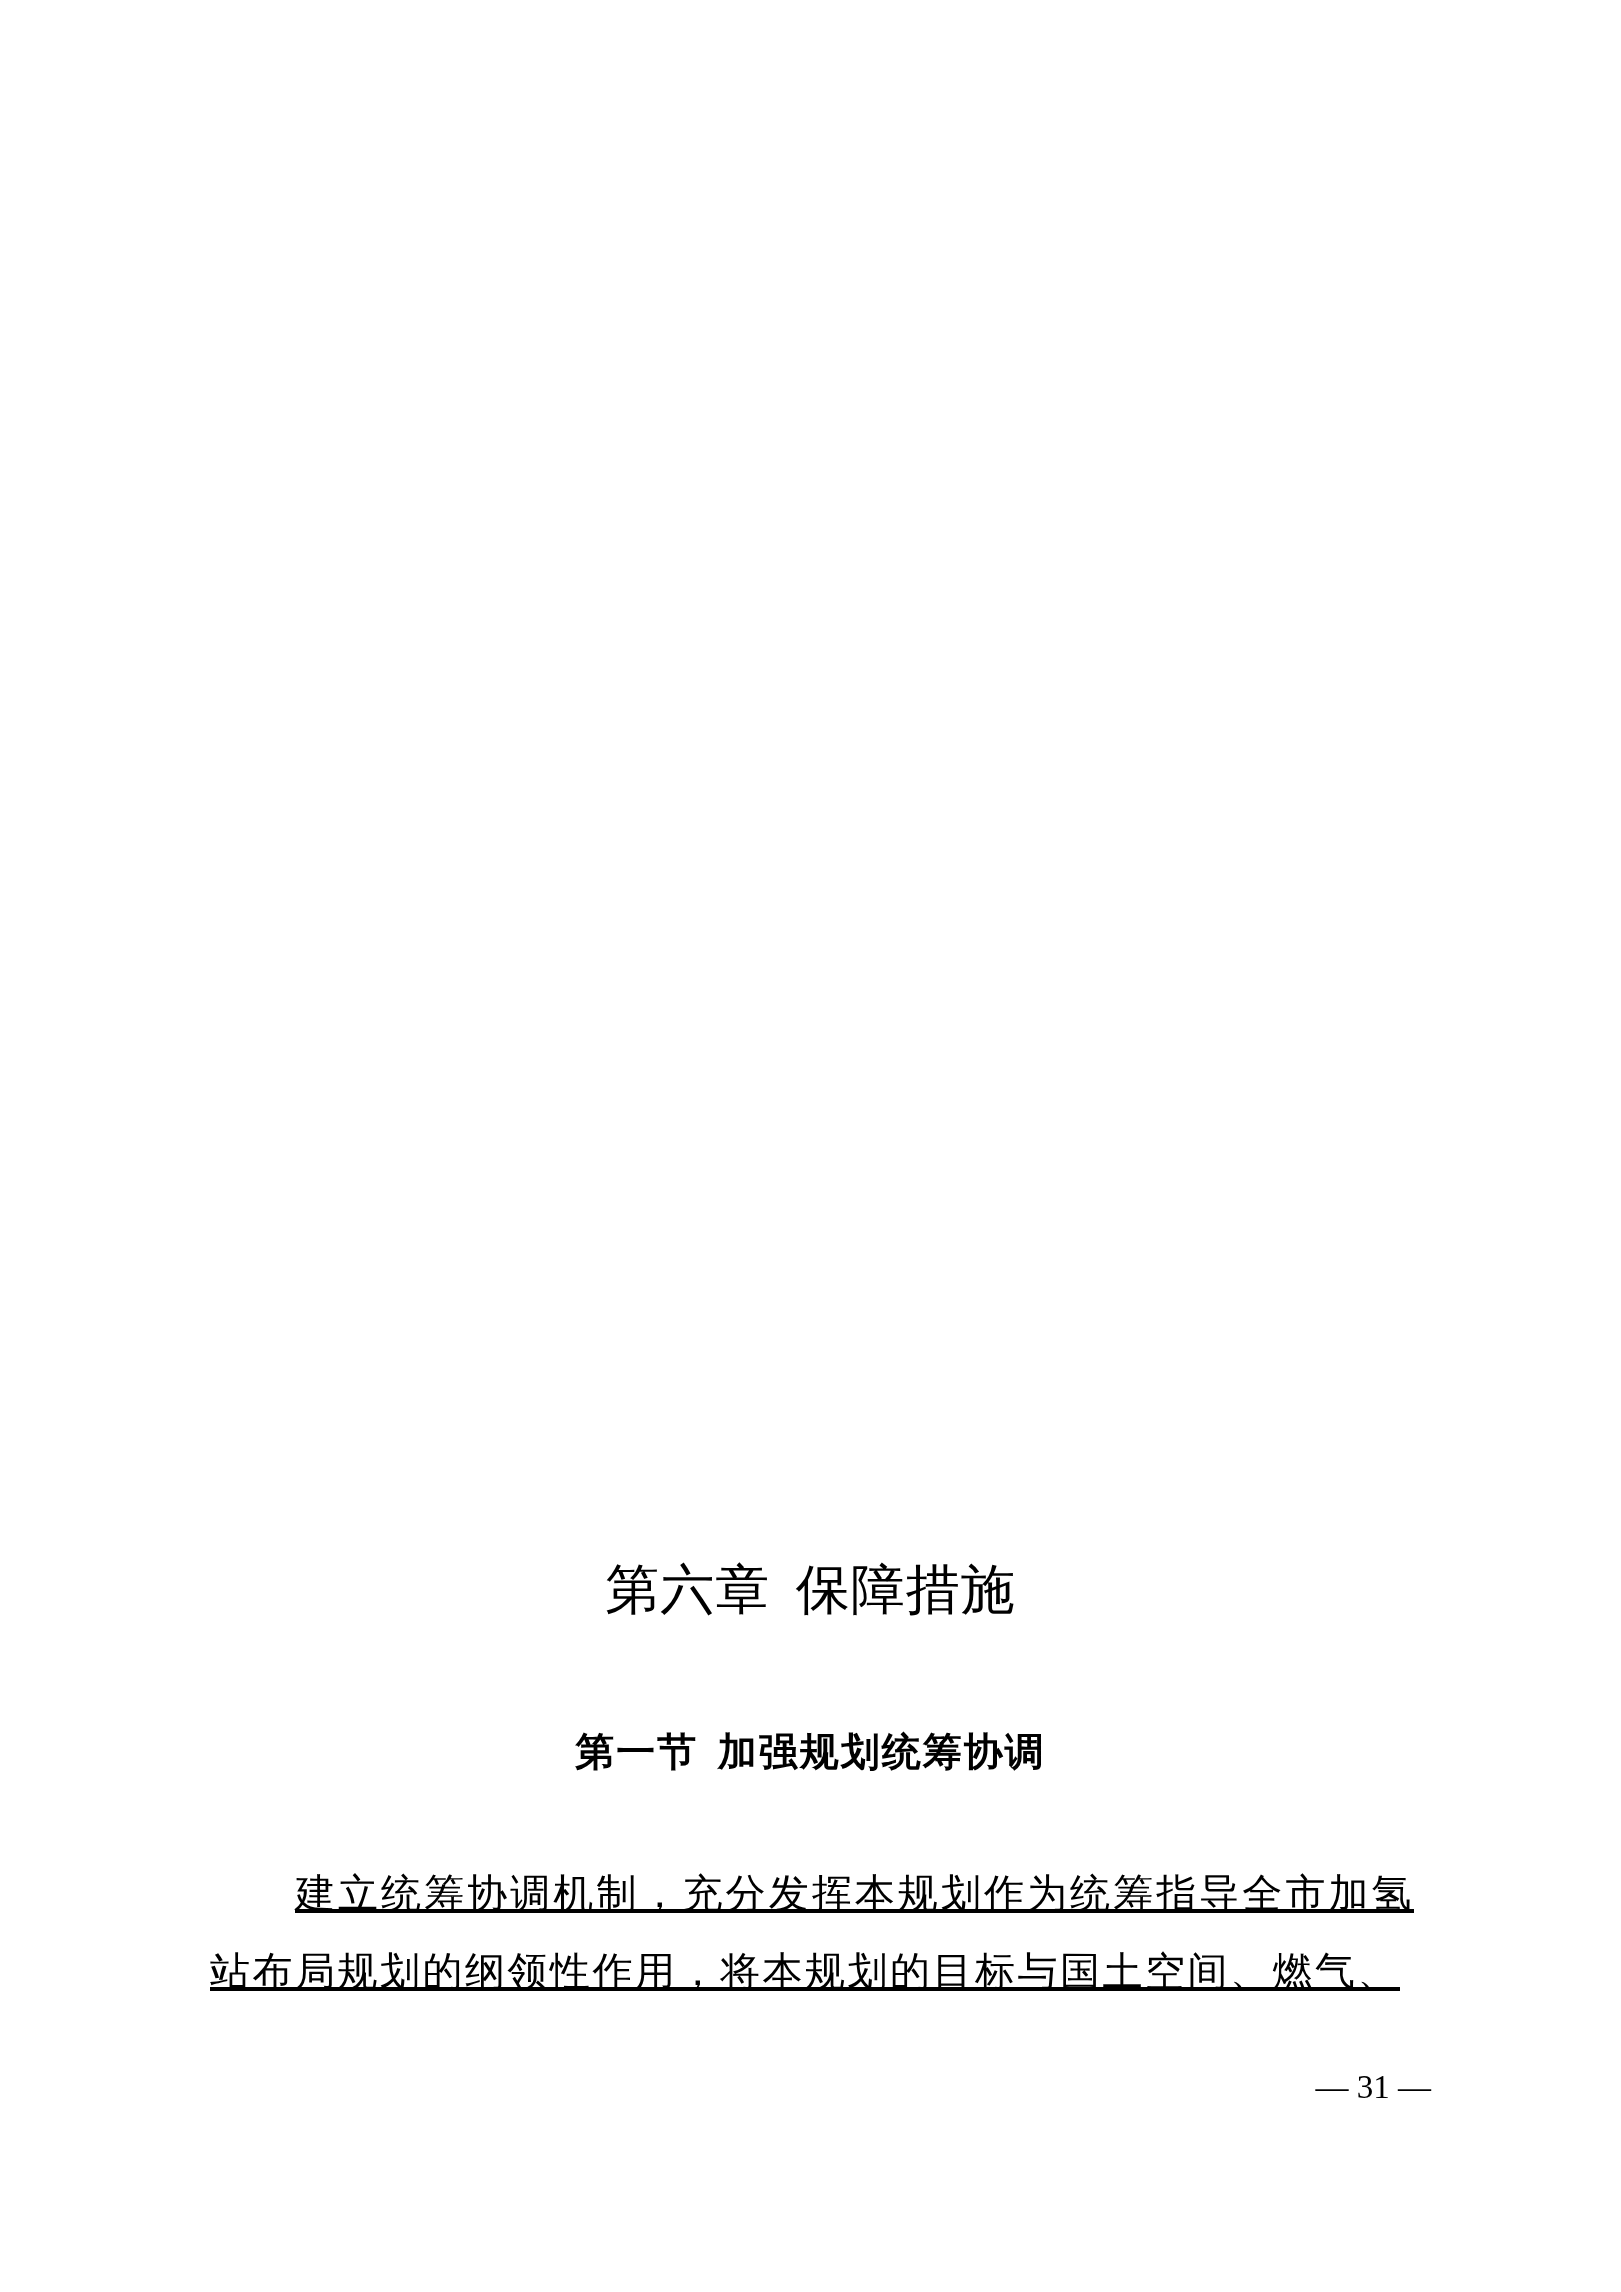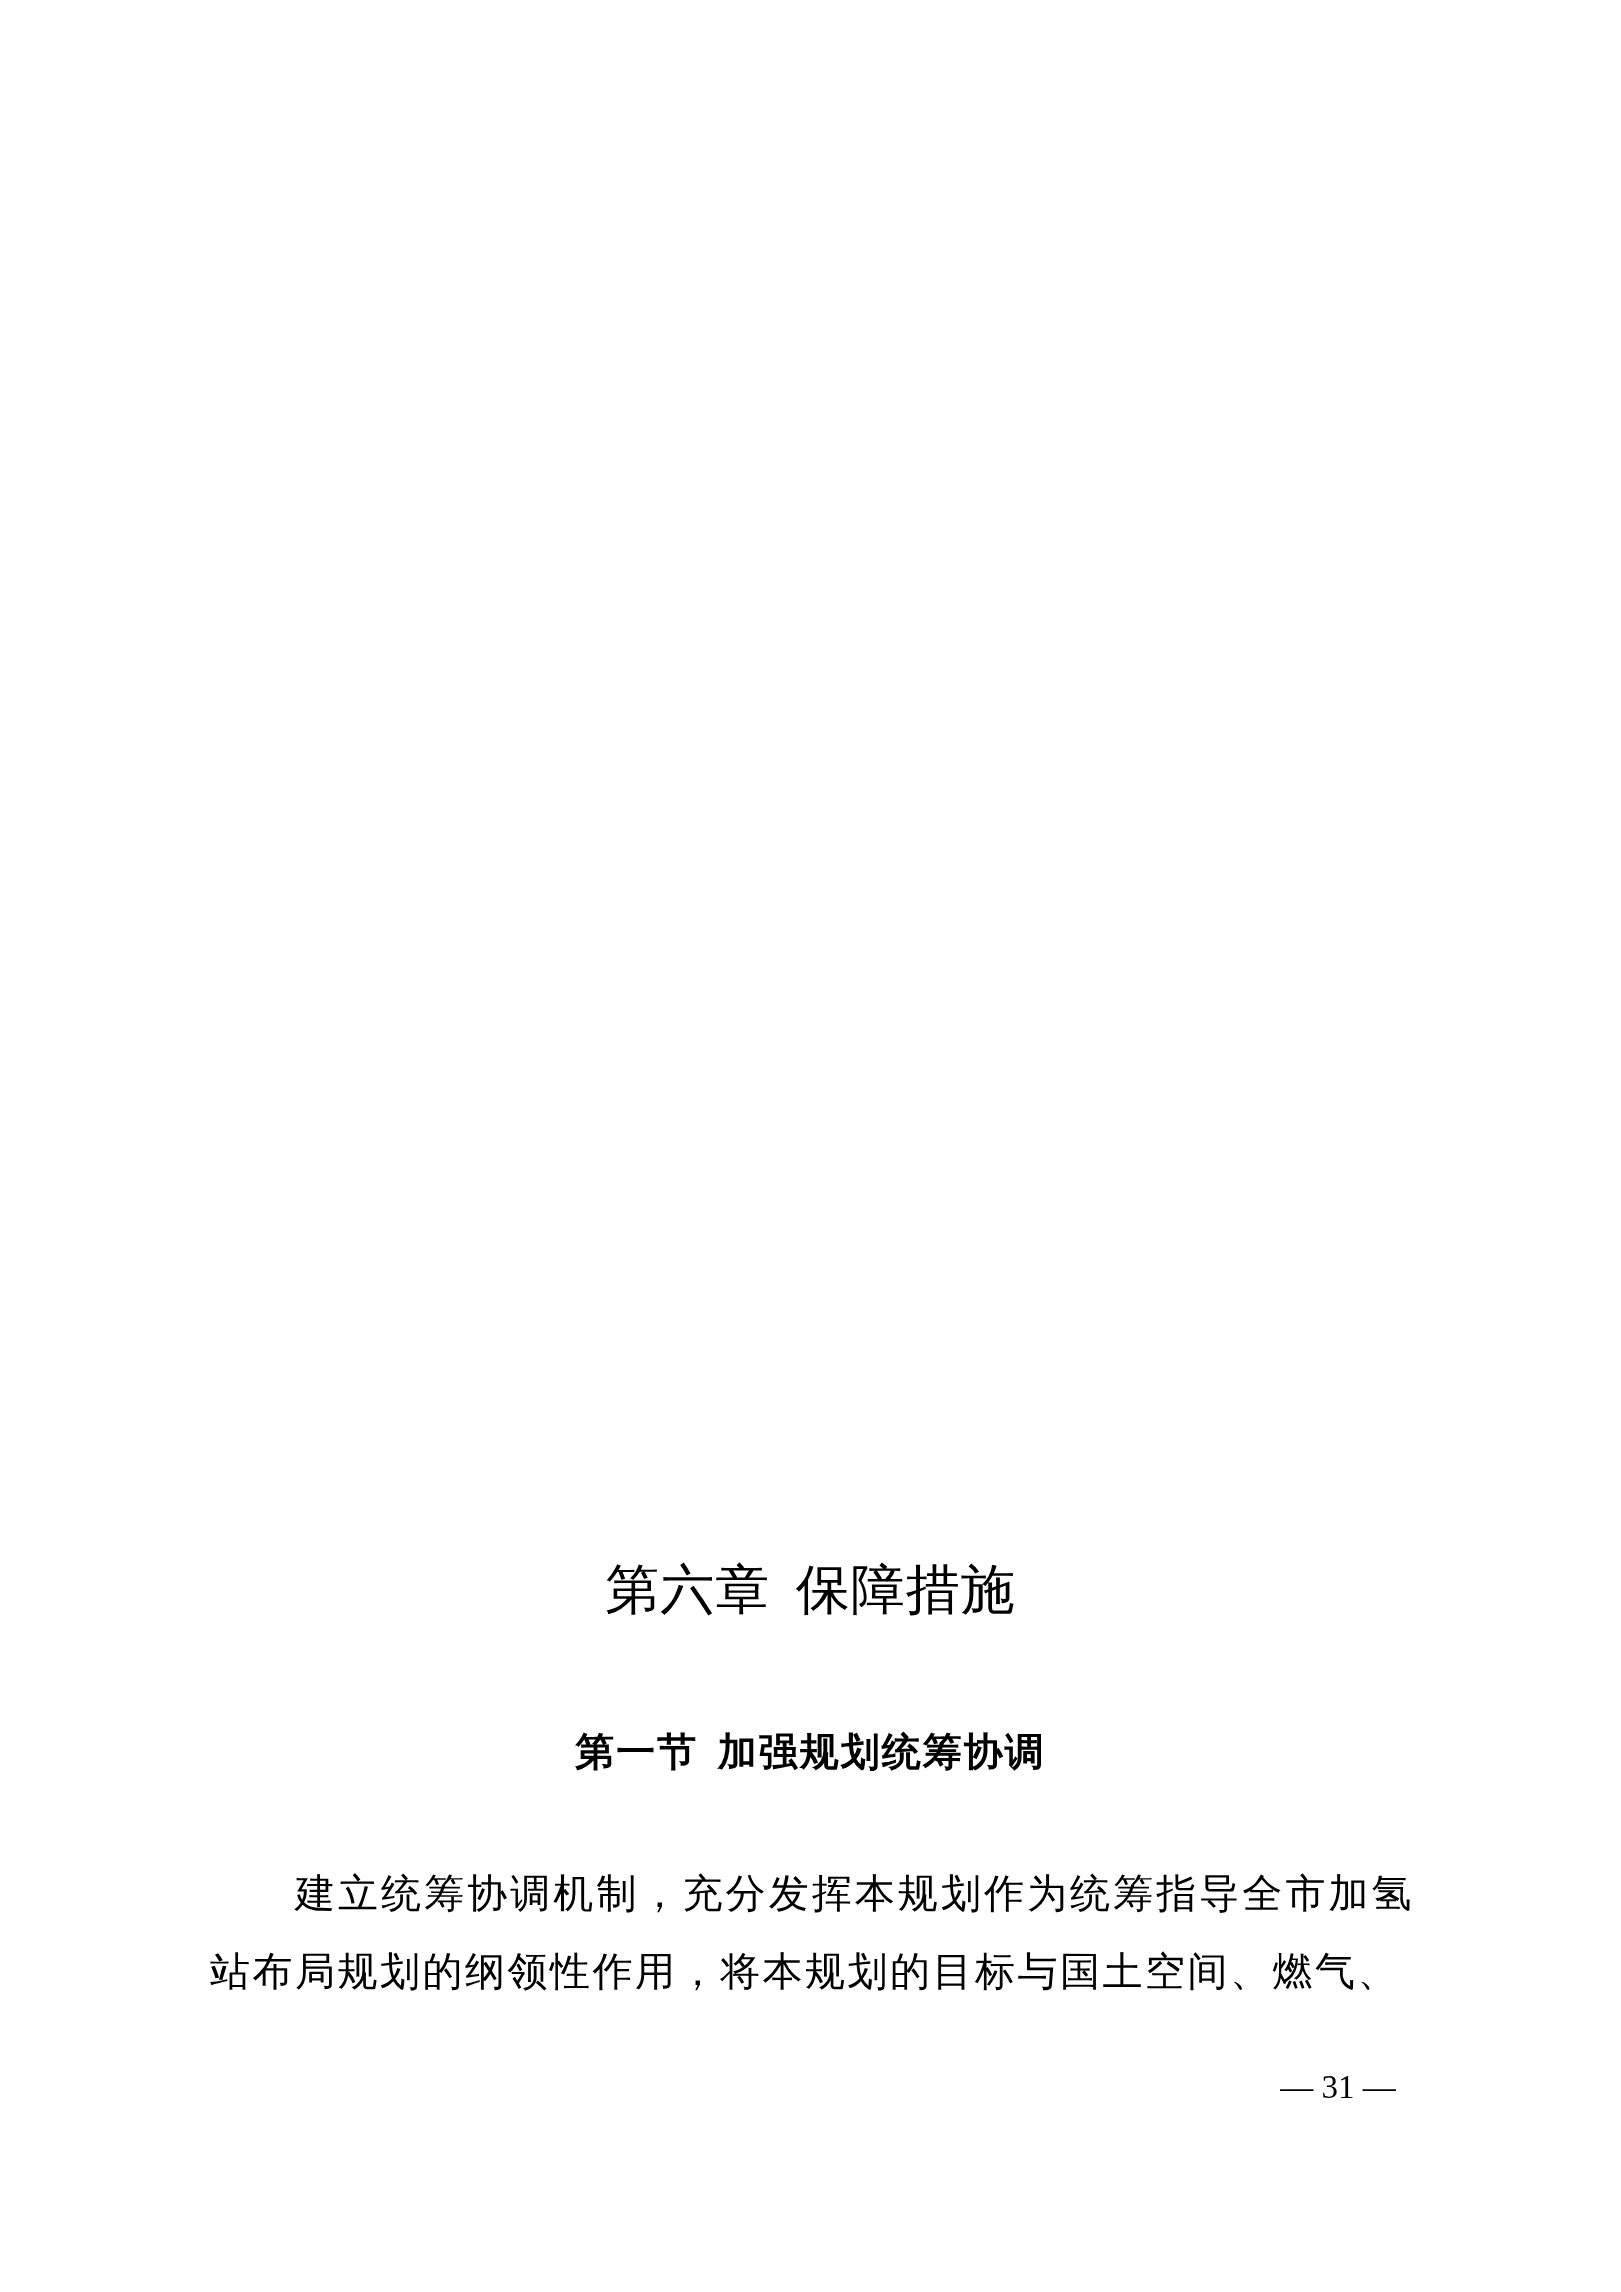--- a/index.html
+++ b/index.html
@@ -64,39 +64,39 @@
       font-weight: bold;
       letter-spacing: 2px;
       margin: 0;
       line-height: 49px;
     }
     .page-number {
       position: absolute;
       left: 1245px;
       top: 2068px;
       width: 186px;
-      text-align: center;
+      text-align: right;
       font-family: "Liberation Serif", "DejaVu Serif", serif;
       font-size: 33px;
       line-height: 39px;
     }
     .gap { display: inline-block; width: 25.5px; }
   </style>
 </head>
 <body>
 
 <div class="page">
 
   <div class="body-text" style="top:286px;">
   </div>
 
   <h1 class="heading-chapter"><span>第六章</span><span class="gap"></span><span>保障措施</span></h1>
 
   <h2 class="heading-section"><span>第一节</span><span class="gap" style="width:19.6px"></span><span>加强规划统筹协调</span></h2>
 
-  <div class="body-text" style="top:1854px;">
+  <div class="body-text" style="top:1854px;text-decoration:underline;">
     <p class="para indent">建立统筹协调机制，充分发挥本规划作为统筹指导全市加氢站布局规划的纲领性作用，将本规划的目标与国土空间、燃气、</p>
   </div>
 
   <div class="page-number">— 31 —</div>
 
 </div>
 
 
 </body></html>

